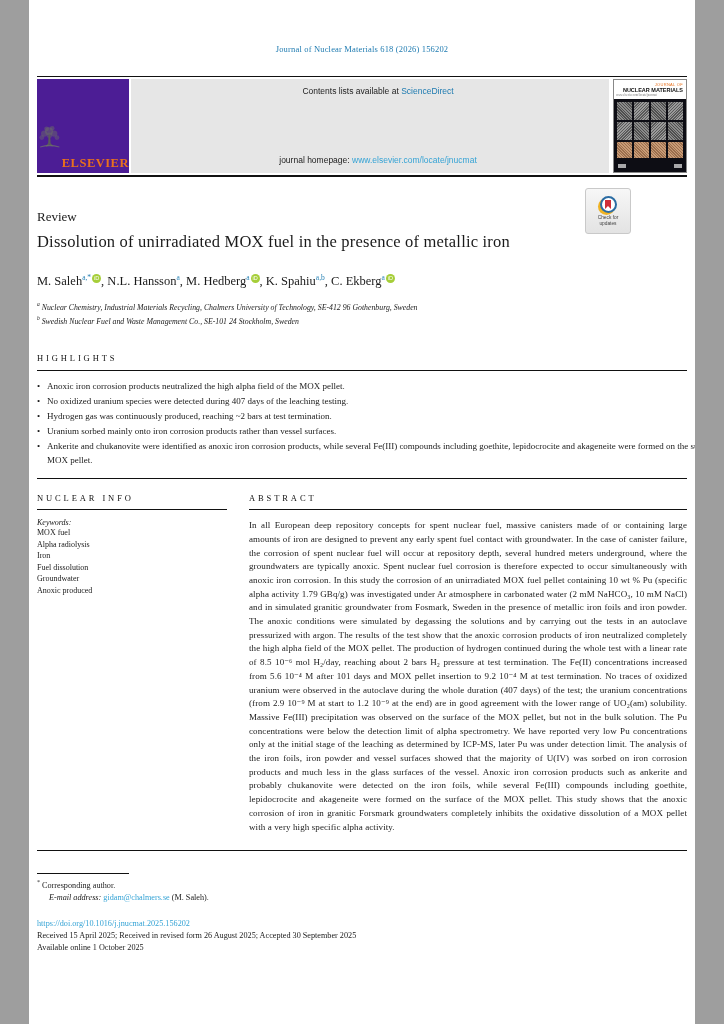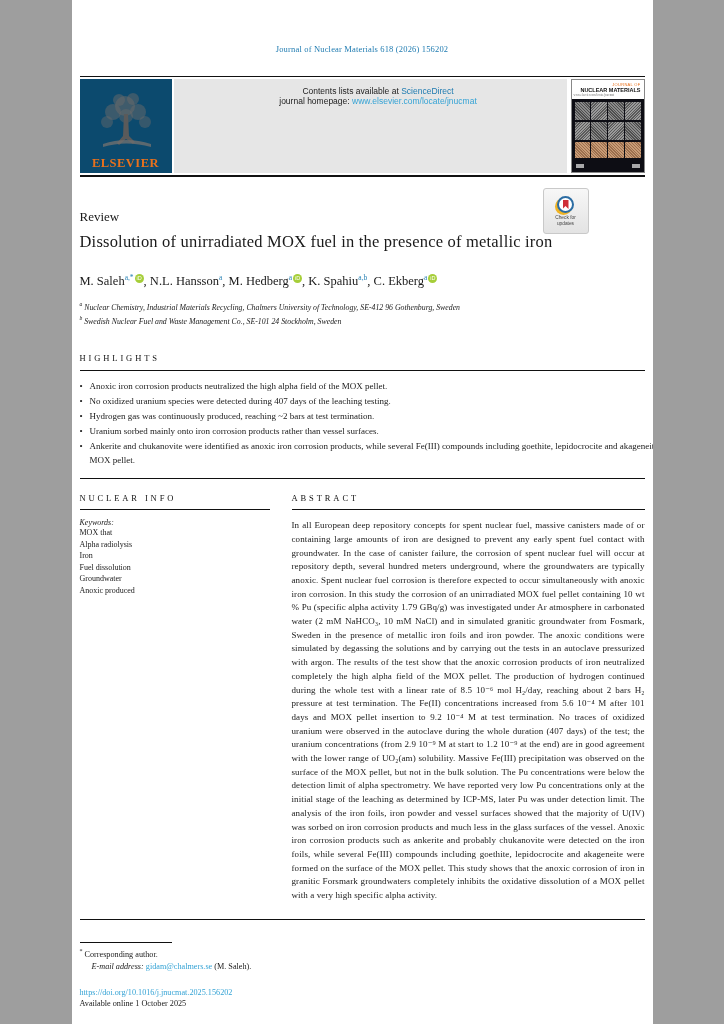--- a/index.html
+++ b/index.html
@@ -1,45 +1,45 @@
 <!DOCTYPE html>
 <html><head>
 <meta charset="utf-8">
 <style>
   * { margin:0; padding:0; box-sizing:border-box; }
   html,body { background:#9e9e9e; }
   .page {
     position:relative;
-    width:581px; height:1024px;
+    width:666px; height:1024px;
     margin:0 auto;
     background:#ffffff;
     font-family:"Liberation Serif","DejaVu Serif",serif;
     color:#1a1a1a;
     overflow:hidden;
   }
   .inner { padding:0 8px; }
 
   
   .citation {
     text-align:center;
     font-size:8.5px;
     color:#1d7ab0;
     padding-top:44px;
     letter-spacing:0.02em;
   }
 
   
   .rule-thin  { border-top:1px solid #111; margin-top:22px; }
   .header-band { display:flex; align-items:stretch; margin-top:2px; height:94px; }
-  .logo-box { width:92px; background:#0c4a6e; display:flex; flex-direction:column; align-items:center; justify-content:flex-end; padding-bottom:2px; }
+  .logo-box { width:92px; background:#4c1d95; display:flex; flex-direction:row; align-items:flex-end; justify-content:flex-end; padding-bottom:2px; }
   .logo-box svg { display:block; }
   .elsevier-word { font-size:12.5px; font-weight:bold; color:#e9711c; letter-spacing:0.5px; font-family:"Liberation Serif","DejaVu Serif",serif; }
   .gray-box {
     flex:1; background:#e6e6e6; margin-left:2px;
-    display:flex; flex-direction:column; align-items:center; 
+    display:flex; flex-direction:column; align-items:center; justify-content:space-between;
     padding:7px 4px 8px 20px;
   }
   .contents-line { font-family:"Liberation Sans","DejaVu Sans",sans-serif; font-size:8.5px; color:#222; }
   .contents-line a, .link-blue { color:#1d7ab0; text-decoration:none; }
   .journal-title { font-size:20px; color:#111; letter-spacing:0.2px; }
   .homepage-line { font-family:"Liberation Sans","DejaVu Sans",sans-serif; font-size:8.5px; color:#222; }
   .link-cyan { color:#35a3d5; text-decoration:none; }
   .cover-box { width:74px; margin-left:4px; background:#0d0d14; border:1px solid #888; display:flex; flex-direction:column; }
   .cover-top { background:#fff; padding:2px 3px 2px 2px; text-align:right; }
   .cover-kicker { font-family:"Liberation Sans","DejaVu Sans",sans-serif; font-size:4px; color:#e9711c; letter-spacing:0.3px; }
@@ -220,21 +220,21 @@
       <li>Uranium sorbed mainly onto iron corrosion products rather than vessel surfaces.</li>
       <li>Ankerite and chukanovite were identified as anoxic iron corrosion products, while several Fe(III) compounds including goethite, lepidocrocite and akageneite were formed on the surface of the MOX pellet.</li>
     </ul>
     <div class="hl-rule-bottom"></div>
 
     <div class="body-cols">
       <div class="col-left">
         <div class="sec-heading" style="margin-top:0;">NUCLEAR INFO</div>
         <div class="col-rule"></div>
         <div class="kw-label">Keywords:</div>
-        <div class="kw-item">MOX that</div>
+        <div class="kw-item">MOX fuel</div>
         <div class="kw-item">Alpha radiolysis</div>
         <div class="kw-item">Iron</div>
         <div class="kw-item">Fuel dissolution</div>
         <div class="kw-item">Groundwater</div>
         <div class="kw-item">Anoxic produced</div>
       </div>
       <div class="col-right">
         <div class="sec-heading" style="margin-top:0;">ABSTRACT</div>
         <div class="col-rule"></div>
         <p class="abstract-text">In all European deep repository concepts for spent nuclear fuel, massive canisters made of or containing large amounts of iron are designed to prevent any early spent fuel contact with groundwater. In the case of canister failure, the corrosion of spent nuclear fuel will occur at repository depth, several hundred meters underground, where the groundwaters are typically anoxic. Spent nuclear fuel corrosion is therefore expected to occur simultaneously with anoxic iron corrosion. In this study the corrosion of an unirradiated MOX fuel pellet containing 10 wt % Pu (specific alpha activity 1.79 GBq/g) was investigated under Ar atmosphere in carbonated water (2 mM NaHCO₃, 10 mM NaCl) and in simulated granitic groundwater from Fosmark, Sweden in the presence of metallic iron foils and iron powder. The anoxic conditions were simulated by degassing the solutions and by carrying out the tests in an autoclave pressurized with argon. The results of the test show that the anoxic corrosion products of iron neutralized completely the high alpha field of the MOX pellet. The production of hydrogen continued during the whole test with a linear rate of 8.5 10⁻⁶ mol H₂/day, reaching about 2 bars H₂ pressure at test termination. The Fe(II) concentrations increased from 5.6 10⁻⁴ M after 101 days and MOX pellet insertion to 9.2 10⁻⁴ M at test termination. No traces of oxidized uranium were observed in the autoclave during the whole duration (407 days) of the test; the uranium concentrations (from 2.9 10⁻⁹ M at start to 1.2 10⁻⁹ at the end) are in good agreement with the lower range of UO₂(am) solubility. Massive Fe(III) precipitation was observed on the surface of the MOX pellet, but not in the bulk solution. The Pu concentrations were below the detection limit of alpha spectrometry. We have reported very low Pu concentrations only at the initial stage of the leaching as determined by ICP-MS, later Pu was under detection limit. The analysis of the iron foils, iron powder and vessel surfaces showed that the majority of U(IV) was sorbed on iron corrosion products and much less in the glass surfaces of the vessel. Anoxic iron corrosion products such as ankerite and probably chukanovite were detected on the iron foils, while several Fe(III) compounds including goethite, lepidocrocite and akageneite were formed on the surface of the MOX pellet. This study shows that the anoxic corrosion of iron in granitic Forsmark groundwaters completely inhibits the oxidative dissolution of a MOX pellet with a very high specific alpha activity.</p>
@@ -242,17 +242,18 @@
     </div>
 
     <div class="end-rule"></div>
 
     <div class="fn-divider"></div>
     <div class="fn-line"><span class="star">*</span><span> Corresponding author.</span></div>
     <div class="fn-email"><span class="lbl">E-mail address: </span><a class="link-cyan">gidam@chalmers.se</a><span> (M. Saleh).</span></div>
 
     <div class="footer">
       <div class="doi"><a>https://doi.org/10.1016/j.jnucmat.2025.156202</a></div>
+      <div>Received 15 April 2025; Received in revised form 26 August 2025; Accepted 30 September 2025</div>
       <div>Available online 1 October 2025</div>
     </div>
 
   </div>
 </div>
 
 </body></html>

